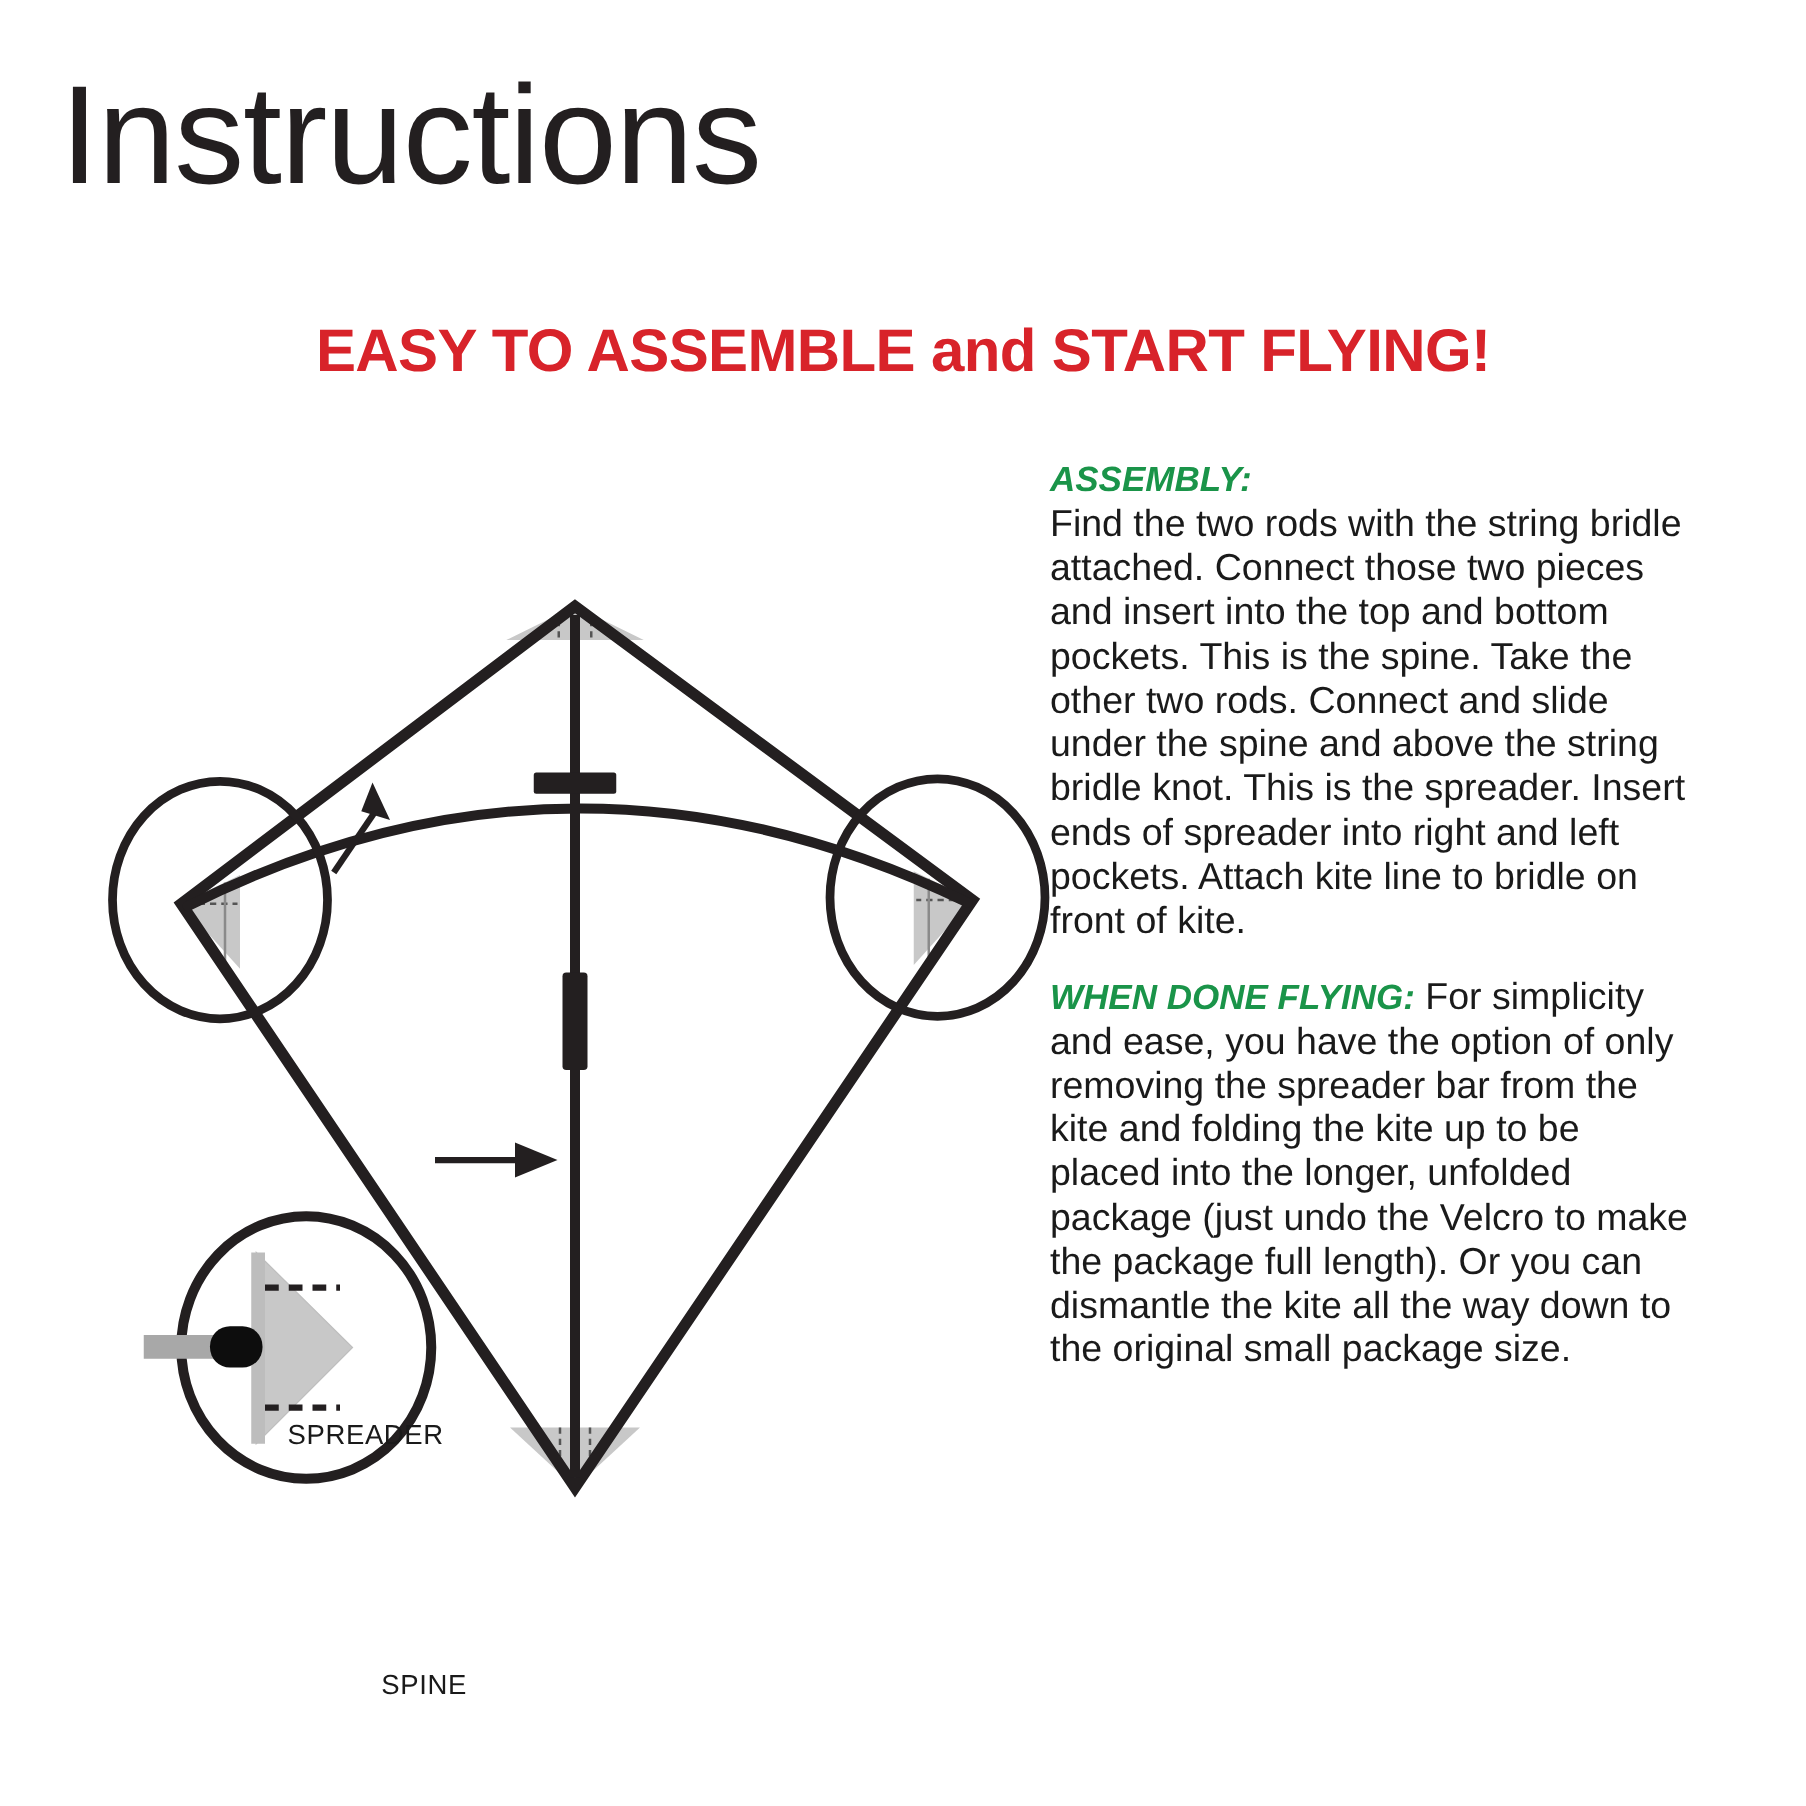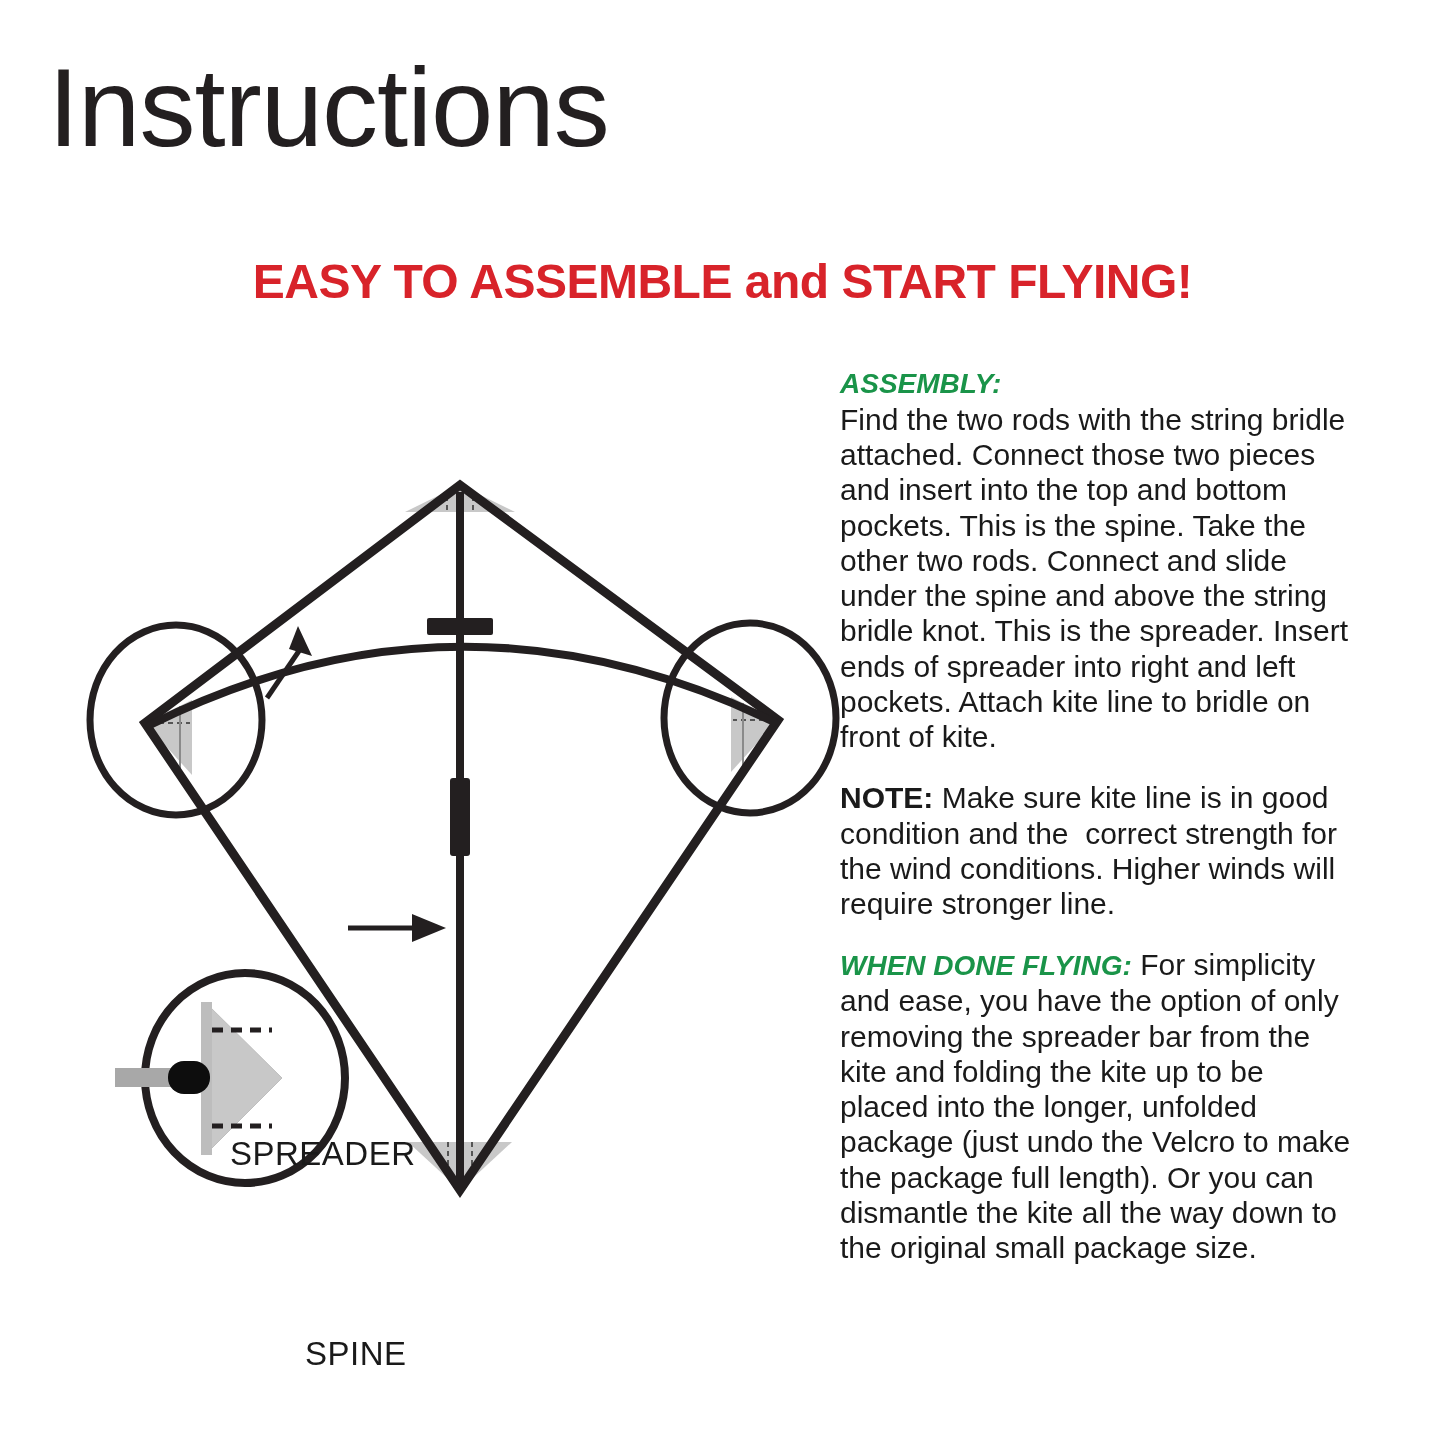--- a/index.html
+++ b/index.html
@@ -50,21 +50,21 @@
     position: absolute;
     left: 60px;
     top: 430px;
     width: 790px;
     height: 820px;
   }
   .diagram-area svg { display: block; }
 
   .diagram-label {
     position: absolute;
-    font-size: 33px;
+    font-size: 22px;
     font-weight: 400;
     color: #1a1a1a;
     white-space: nowrap;
     letter-spacing: 0.5px;
   }
   #label-spreader { left: 170px; top: 705px; }
   #label-spine    { left: 245px; top: 905px; }
 
   
   .text-column {
@@ -177,25 +177,20 @@
 </div>
 
 <div class="text-column">
 
   <div class="section">
     <p class="body-text">
       <span class="heading-green block-head">ASSEMBLY:</span><span>Find the two rods with the string bridle attached. Connect those two pieces and insert into the top and bottom pockets. This is the spine. Take the other two rods. Connect and slide under the spine and above the string bridle knot. This is the spreader. Insert ends of spreader into right and left pockets. Attach kite line to bridle on front of kite.</span>
     </p>
   </div>
 
-  <div class="section">
-    <p class="body-text">
-      <span class="heading-bold inline-head">NOTE:</span><span style="white-space: pre-wrap;"> Make sure kite line is in good condition and the  correct strength for the wind conditions. Higher winds will require stronger line.</span>
-    </p>
-  </div>
 
   <div class="section">
     <p class="body-text">
       <span class="heading-green inline-head">WHEN DONE FLYING:</span><span> For simplicity and ease, you have the option of only removing the spreader bar from the kite and folding the kite up to be placed into the longer, unfolded package (just undo the Velcro to make the package full length). Or you can dismantle the kite all the way down to the original small package size.</span>
     </p>
   </div>
 
 </div>
 
 </body></html>

